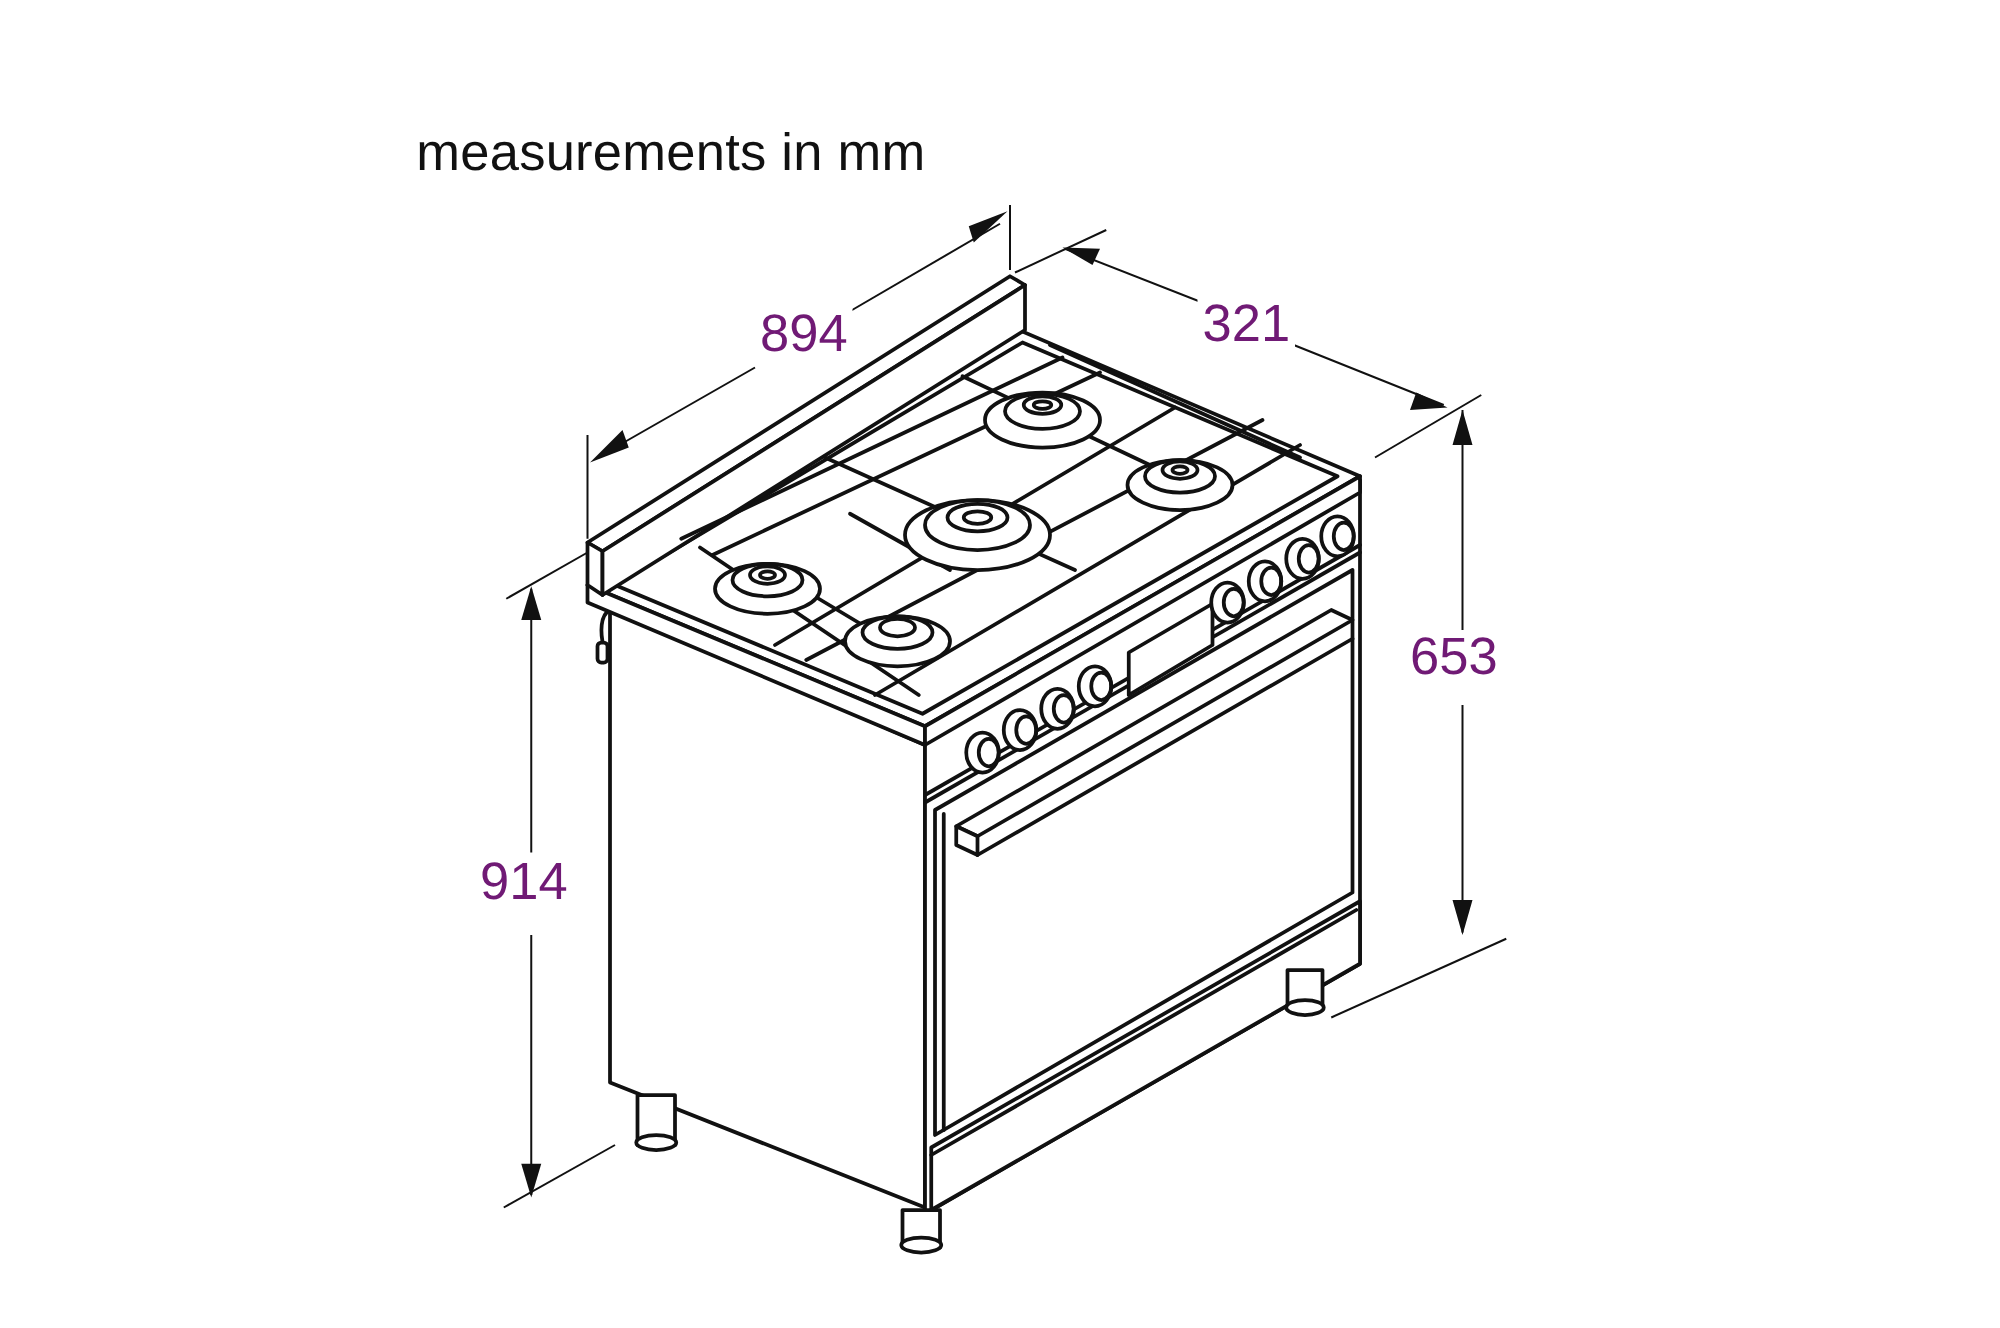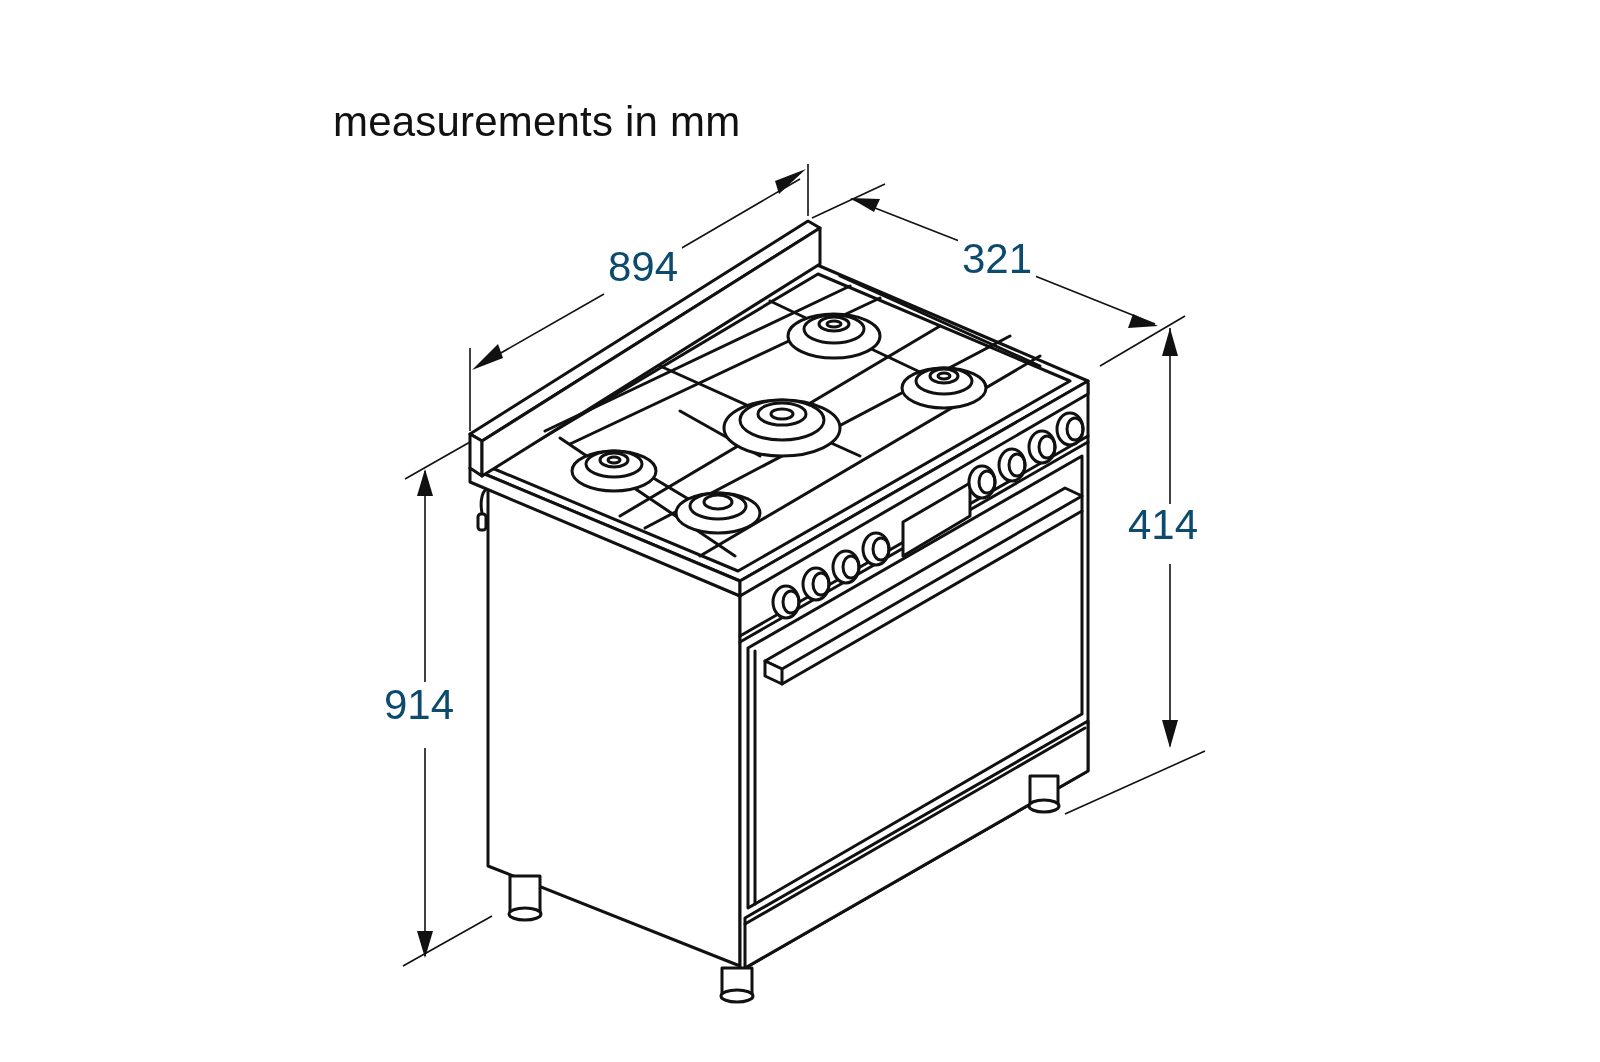--- a/index.html
+++ b/index.html
@@ -1,19 +1,19 @@
 <!DOCTYPE html>
 <html><head>
 <meta charset="utf-8">
 <style>
   html, body { margin:0; padding:0; background:#ffffff; }
   body { width:1600px; height:1062px; position:relative; overflow:hidden; font-family:"Liberation Sans", sans-serif; }
   #stage { position:absolute; left:0; top:0; width:1600px; height:826px;margin-top:36px; }
   .caption { position:absolute; left:333px; top:62px; font-size:42px; color:#111; letter-spacing:0.2px; white-space:nowrap; }
-  .dim { position:absolute; font-size:42px; color:#0c4a6e; background:#ffffff; padding:0 4px; line-height:1; white-space:nowrap; }
+  .dim { position:absolute; font-size:42px; color:#701a75; background:#ffffff; padding:0 4px; line-height:1; white-space:nowrap; }
   .d-width { left:604px; top:210px; }
   .d-depth { left:958px; top:202px; }
   .d-height-top { left:1124px; top:468px; }
   .d-height-total { left:380px; top:648px; }
   svg .ln { fill:none; stroke:#111; stroke-width:3; stroke-linejoin:round; stroke-linecap:round; }
   svg .thin { fill:none; stroke:#111; stroke-width:1.6; }
   svg .ar { fill:#111; stroke:none; }
   svg .fill { fill:#fff; stroke:#111; stroke-width:3; stroke-linejoin:round; }
 </style>
 </head>
@@ -196,15 +196,15 @@
         </g>
       <g>
           <ellipse class="fill" cx="1070" cy="393" rx="13" ry="16"></ellipse>
           <ellipse class="ln" cx="1075" cy="393" rx="8" ry="11"></ellipse>
         </g>
     </g>
   </svg>
 
   <div class="dim d-width">894</div>
   <div class="dim d-depth">321</div>
-  <div class="dim d-height-top">414</div>
+  <div class="dim d-height-top">653</div>
   <div class="dim d-height-total">914</div>
 </div>
 
 </body></html>

